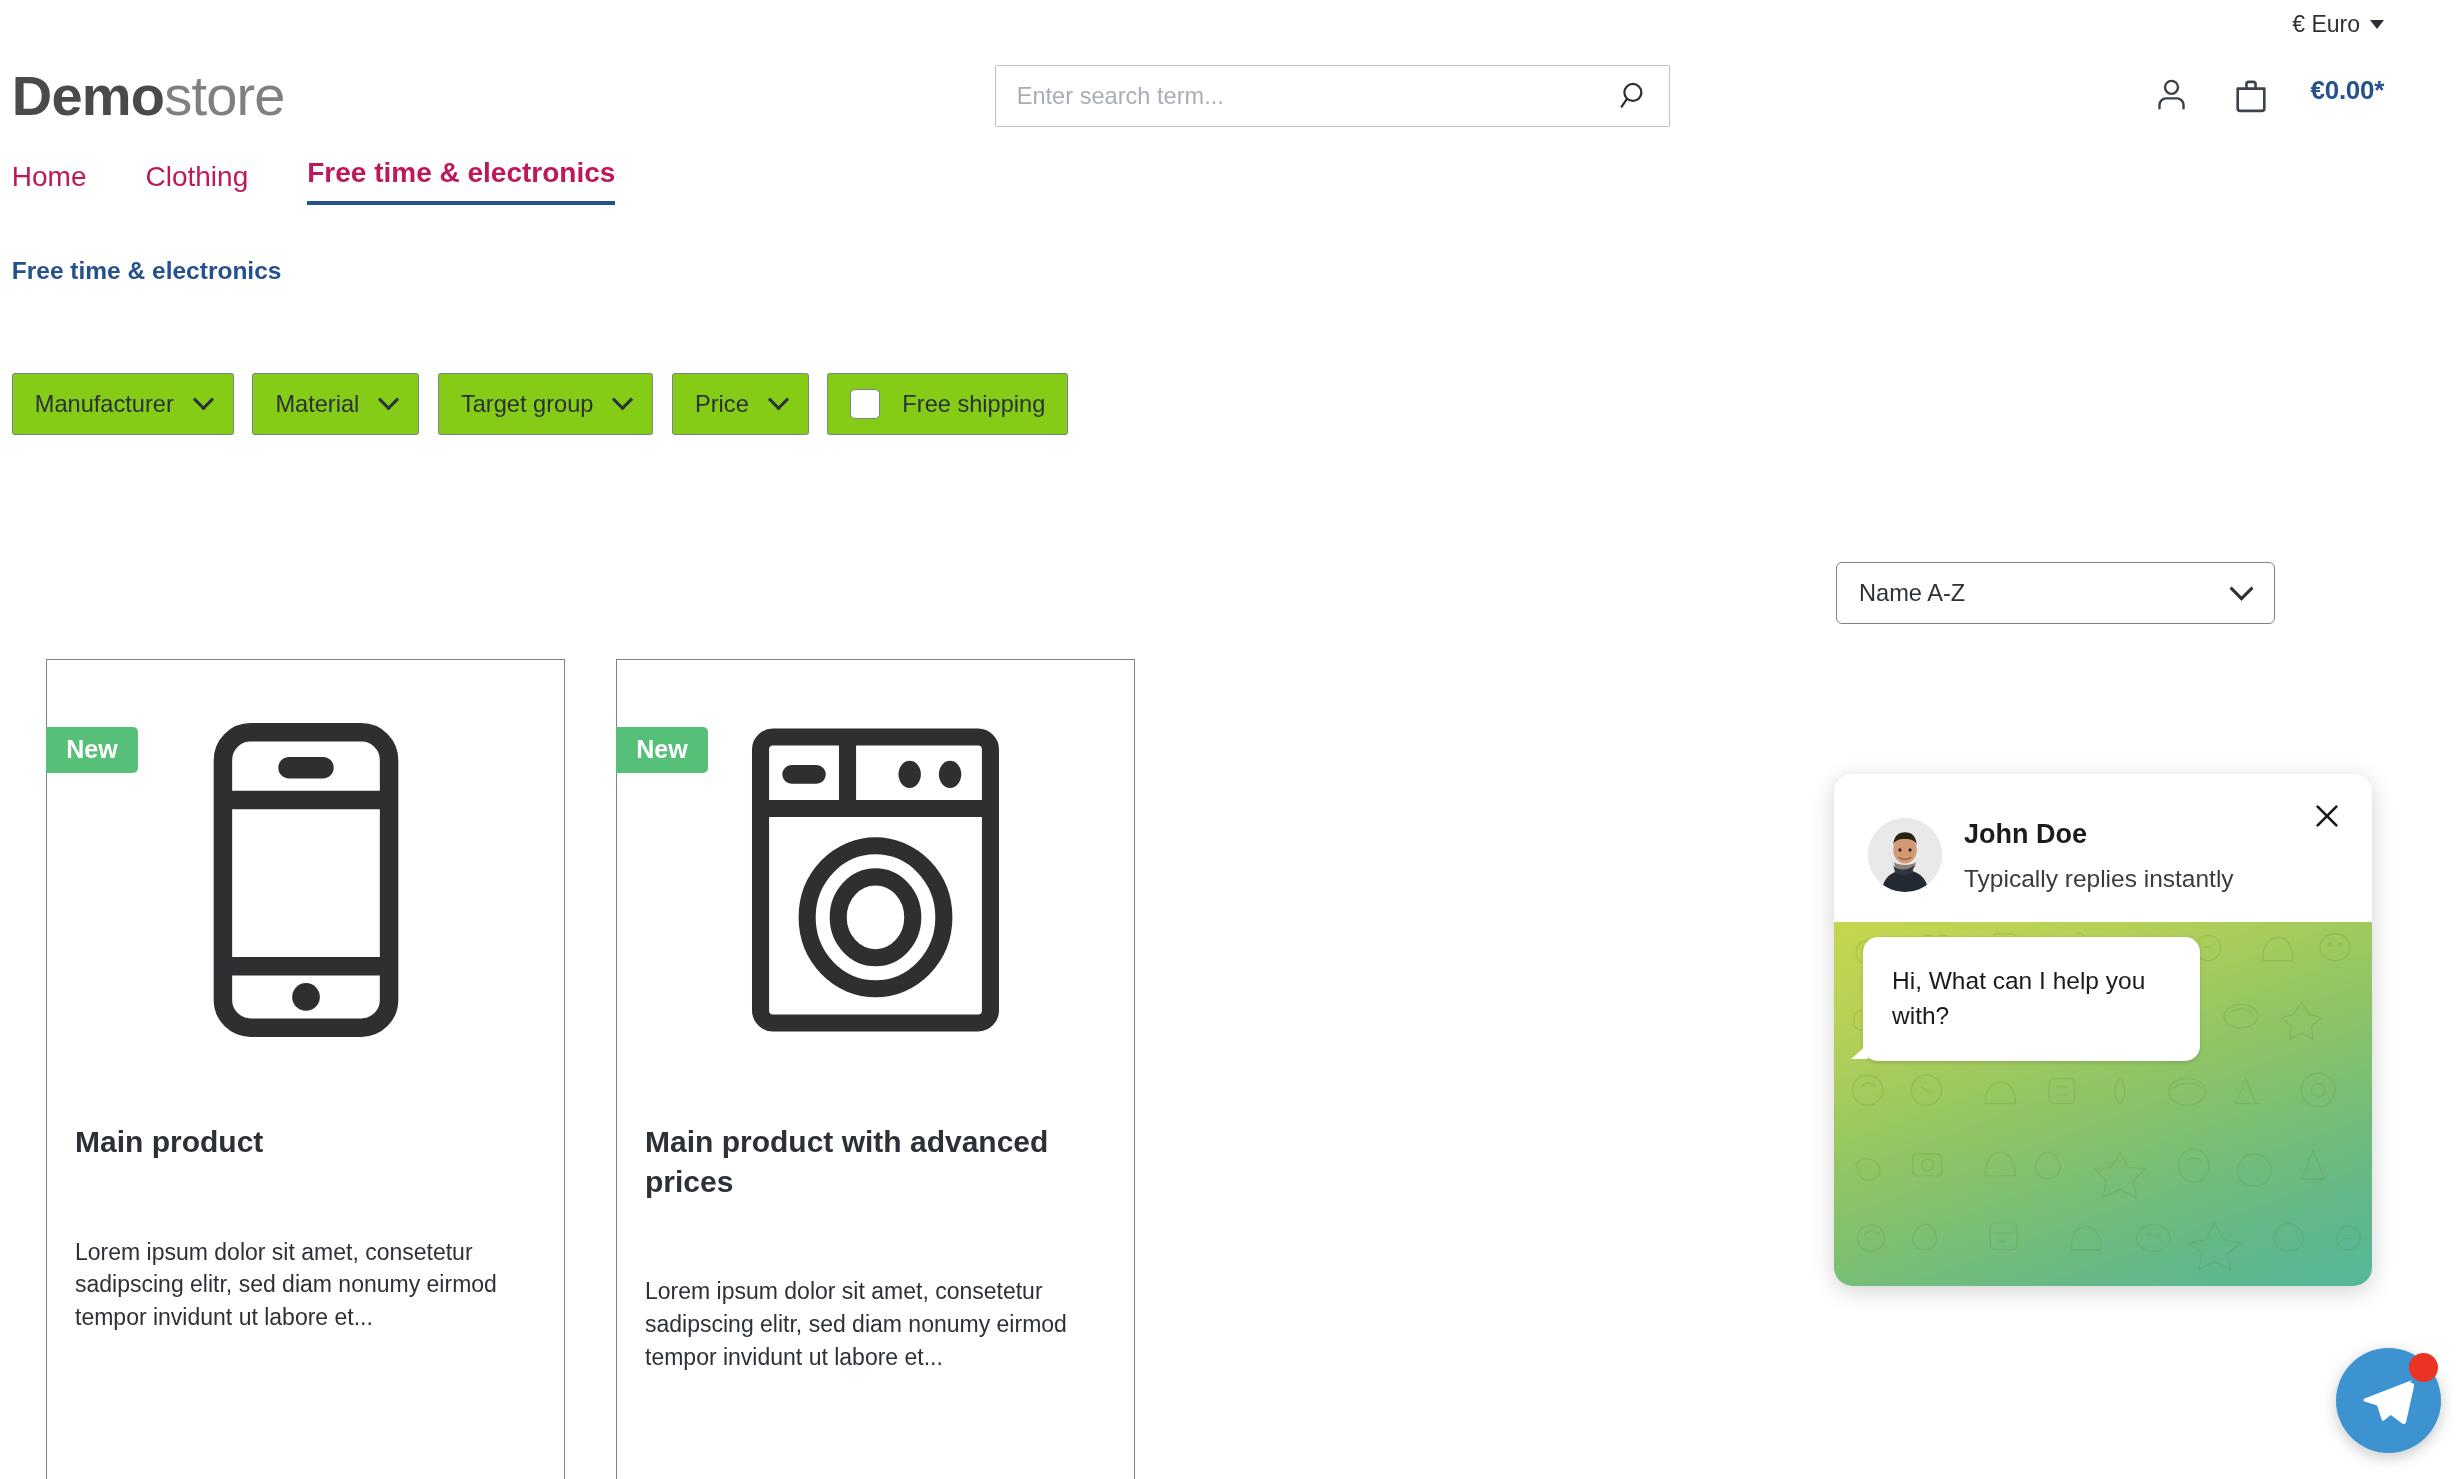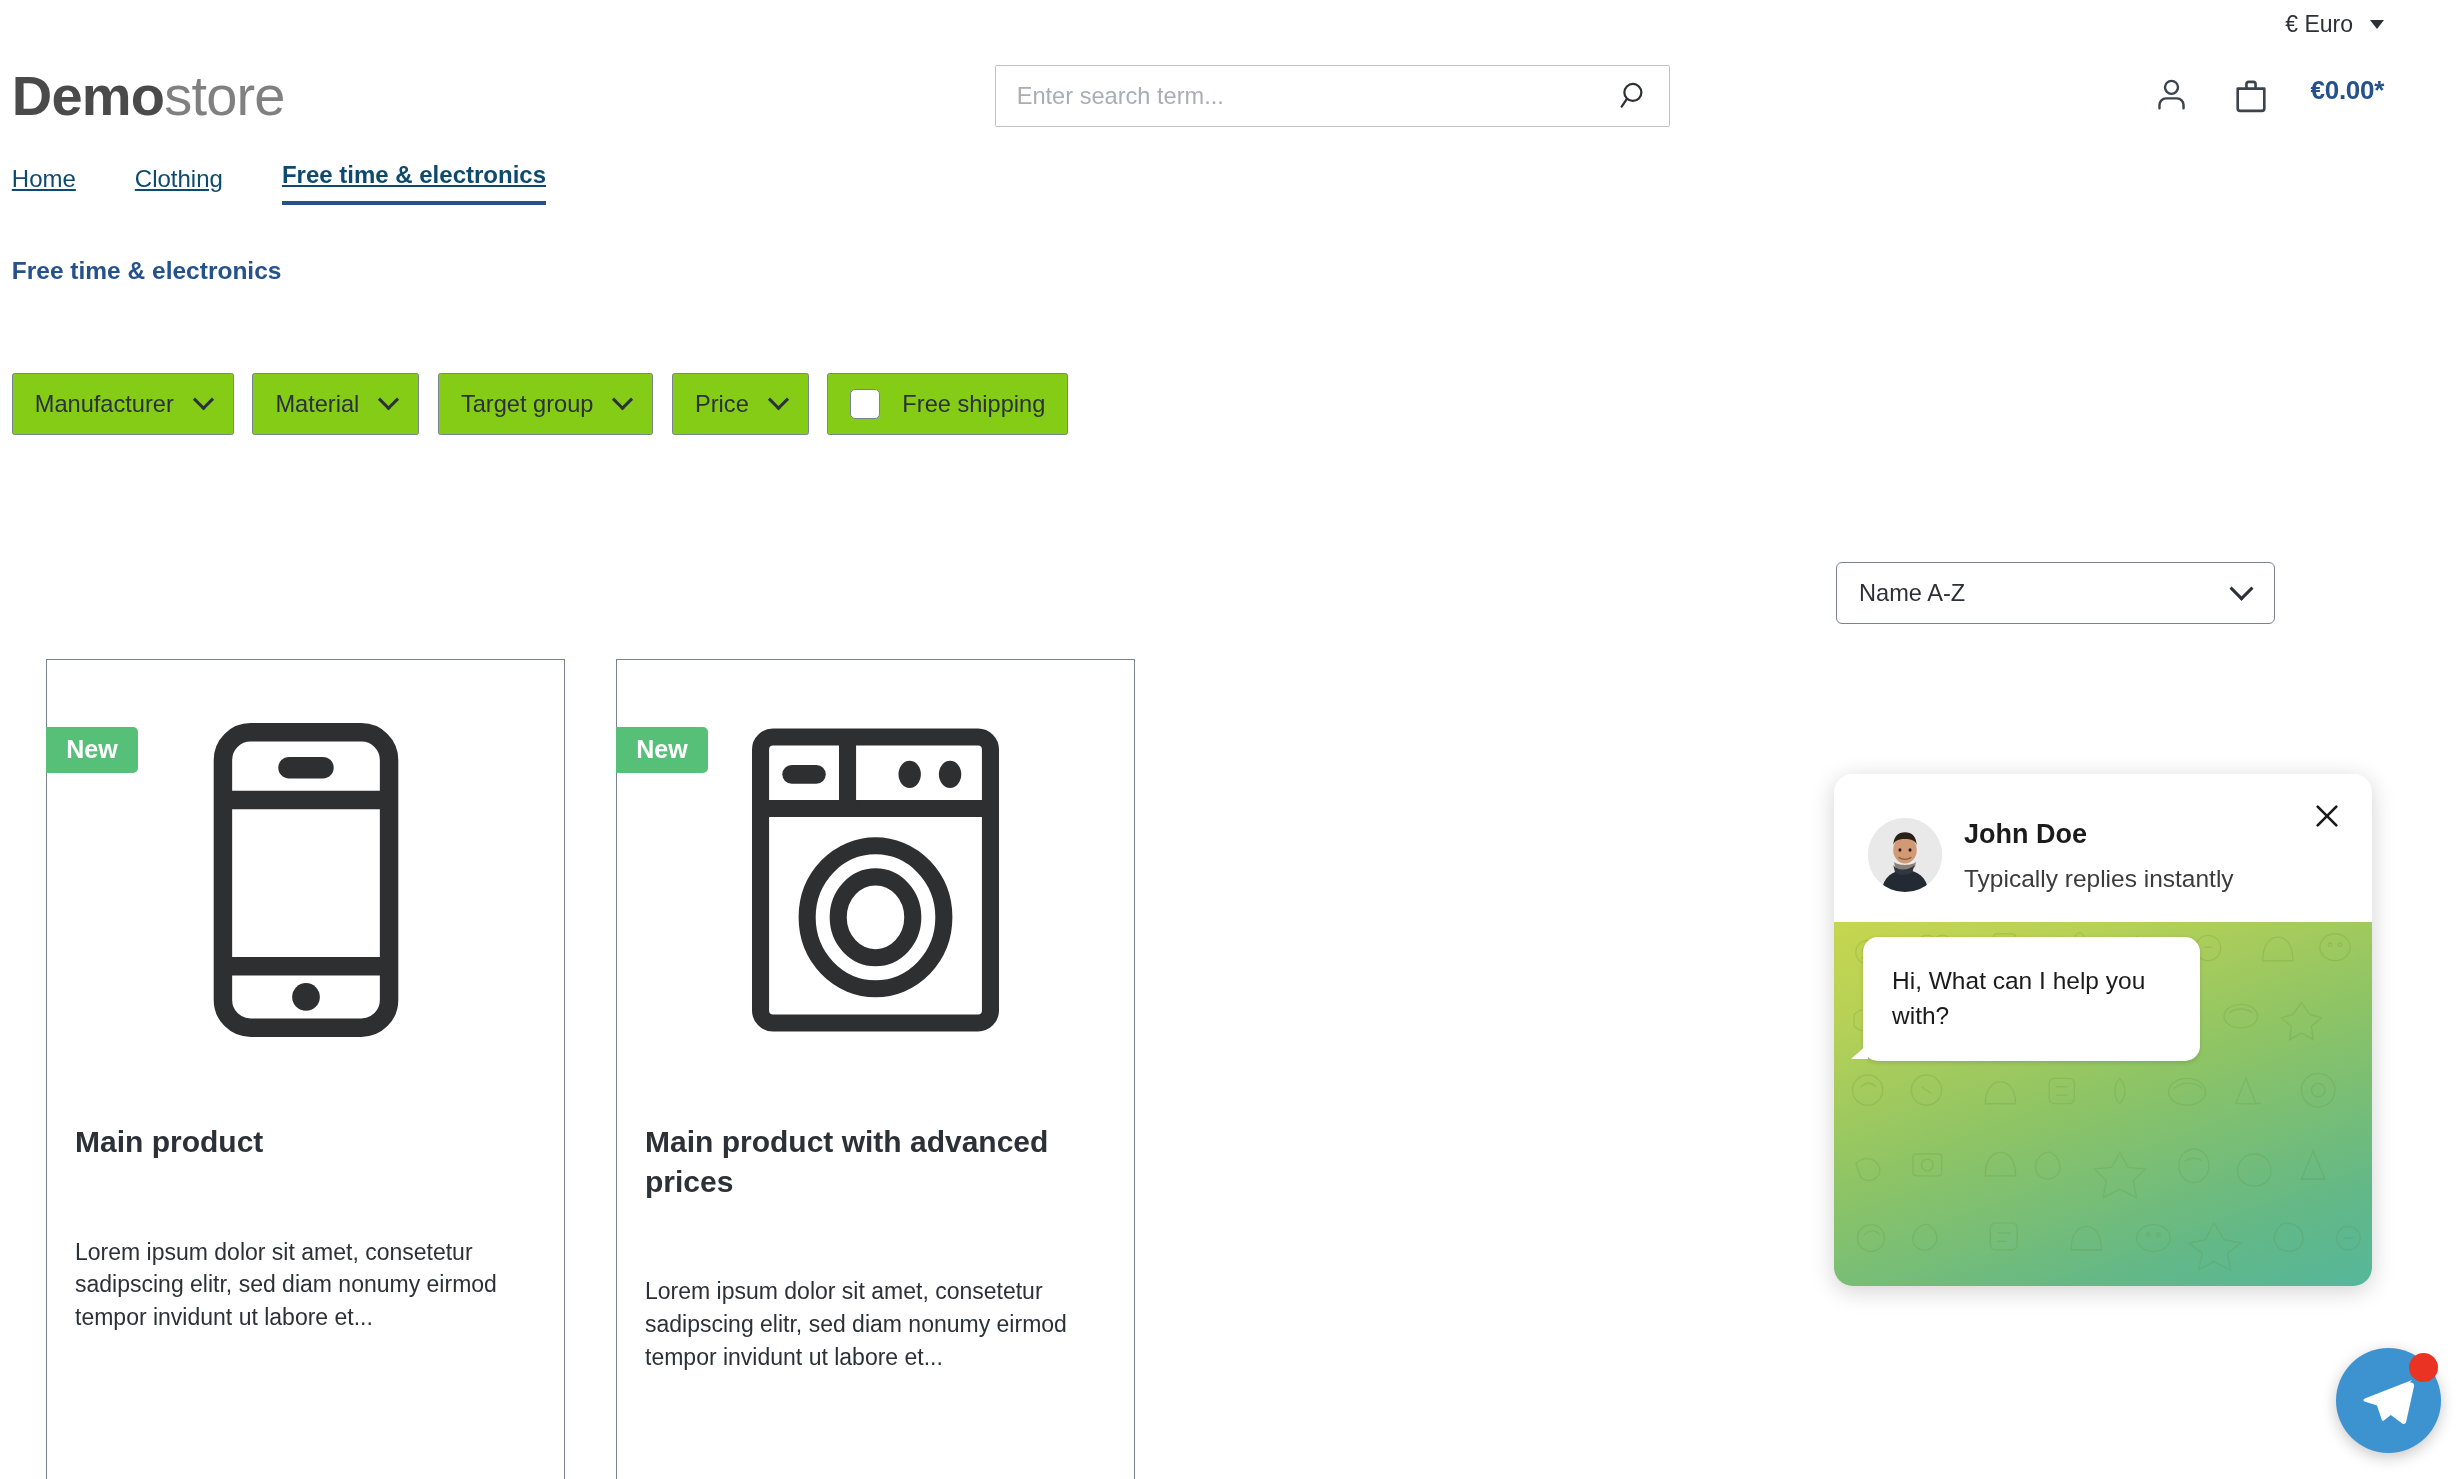--- a/index.html
+++ b/index.html
@@ -17,21 +17,21 @@
   .topbar {
     height: 49px;
     display: flex;
     align-items: center;
     justify-content: flex-end;
     padding-right: 78px;
   }
   .currency {
     display: flex;
     align-items: center;
-    gap: 17px;
+    gap: 10px;
     font-size: 23px;
     color: #2b3137;
     cursor: pointer;
   }
   .caret-down {
     width: 0; height: 0;
     border-left: 7.6px solid transparent;
     border-right: 7.6px solid transparent;
     border-top: 9.3px solid #2b3137;
   }
@@ -103,27 +103,26 @@
 
   
   .mainnav {
     display: flex;
     align-items: flex-end;
     gap: 0;
     padding: 15px 0 0 11.8px;
     height: 62px;
   }
   .nav-item {
-    font-size: 24px;
-    color: #0c4a6e;
+    font-size: 28px;
+    color: #be185d;
     padding: 0 29.5px 11.8px 0;
     margin-right: 29.5px;
     cursor: pointer;
     white-space: nowrap;
-    text-decoration: underline;
   }
   .nav-item.active {
     font-weight: bold;
     border-bottom: 4.2px solid #25518c;
     padding-right: 0;
     margin-right: 0;
   }
 
   
   .breadcrumb {

